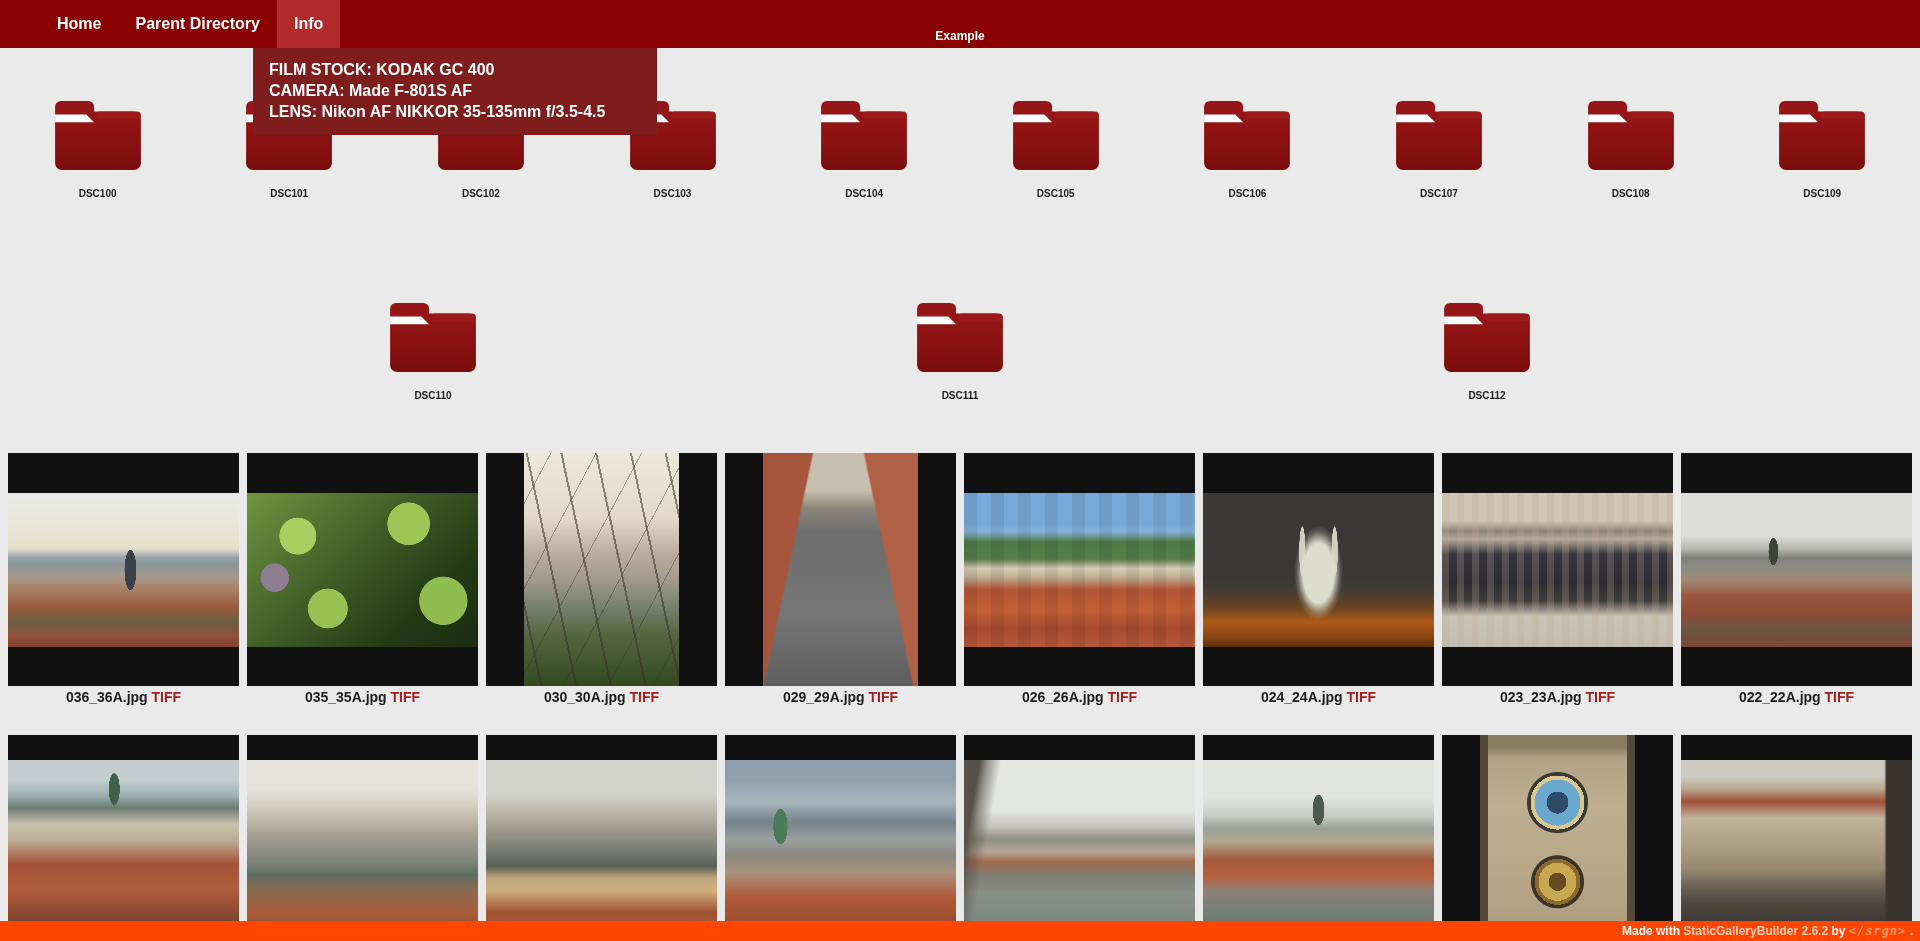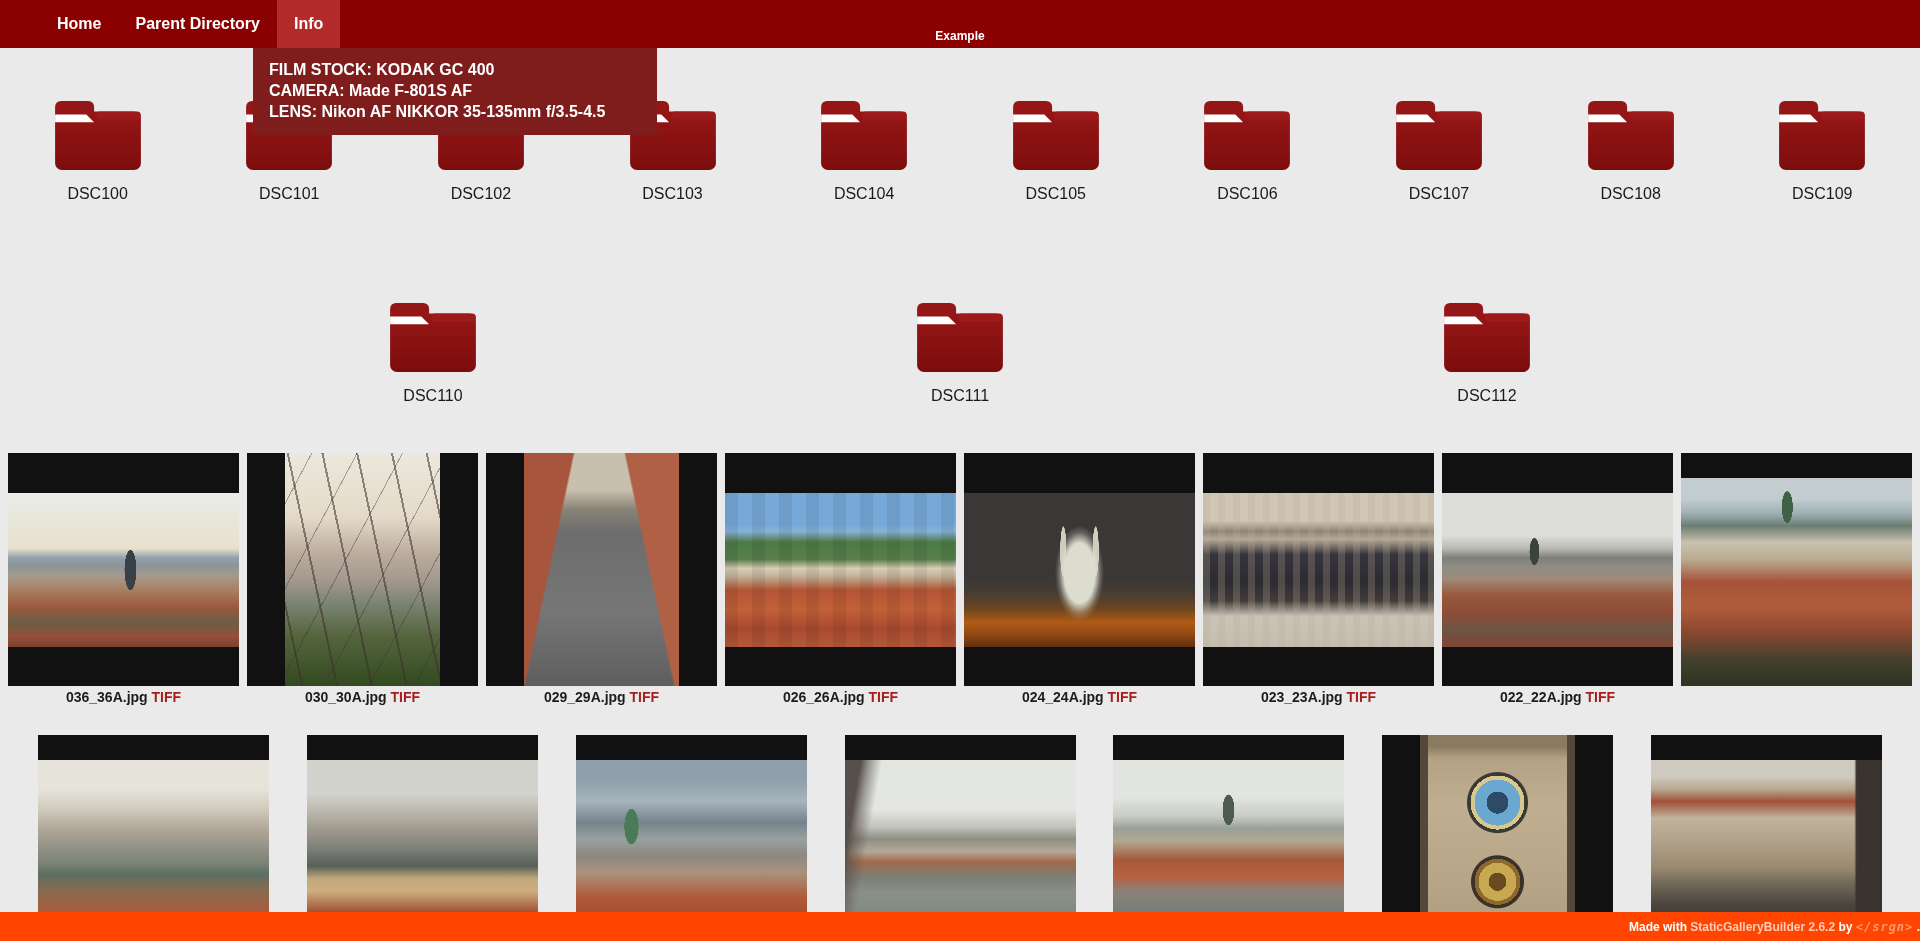--- a/index.html
+++ b/index.html
@@ -38,21 +38,21 @@
     display:flex; flex-wrap:wrap; justify-content:space-evenly;
     padding-top:28px; row-gap:51px;
   }
   .folder-item {
     width:188px; height:151px; padding-top:20px;
     display:flex; flex-direction:column; align-items:center;
     cursor:pointer;
   }
   .folder-icon { width:94px; height:78px; display:block; }
   .folder-label {
-    margin-top:12px; font-size:16px; font-weight:normal; color:#1a1a1a;
+    margin-top:12px; font-size:10px; font-weight:bold; color:#1a1a1a;
     line-height:15px;
   }
 
   
   .thumbs {
     display:flex; flex-wrap:wrap; justify-content:space-evenly;
     margin-top:24px; row-gap:30px;
   }
   .thumb-item { width:231px; }
   .thumb-box {
@@ -127,24 +127,24 @@
     radial-gradient(circle 40px at 50% 29%, #2d4a66 0 11px, #6aa8d0 11px 23px, #d8c890 23px 27px, #3a3a34 27px 30px, transparent 31px),
     radial-gradient(circle 34px at 50% 63%, #6a4a20 0 9px, #c8a850 9px 19px, #8a6830 19px 23px, #3a3228 23px 26px, transparent 27px),
     linear-gradient(90deg,#55483a 0 5%, transparent 5% 95%, #55483a 95%),
     linear-gradient(180deg,#8a7a62 0 5%,#b3a183 10%,#bfae90 30%,#b7a687 60%,#a89878 100%); }
   .q8 { background:
     linear-gradient(270deg,#3a342e 0 11%, transparent 12%),
     linear-gradient(180deg,#cfcac0 0 8%,#b8a890 14%,#a05038 20%,#c0b49c 28%,#b0a088 40%,#988870 52%,#6f6658 60%,#4a443c 70%,#3f3a34 78%,#8a8478 86%,#9a948a 100%); }
 
   
   .footer {
-    position:fixed; left:0; bottom:0; width:1920px; height:29px;
+    position:fixed; left:0; bottom:0; width:1920px; height:20px;
     background:#ff4500; z-index:30;
     display:flex; align-items:center; justify-content:flex-end;
-    font-size:12px; font-weight:bold; color:#fff;
+    padding-right:7px; font-size:12px; font-weight:bold; color:#fff;
     white-space:pre;
   }
   .footer .builder { color:rgba(255,255,255,.72); cursor:pointer; }
   .footer .logo {
     font-family:"DejaVu Sans Mono",monospace; font-style:italic;
     color:rgba(255,255,255,.45); letter-spacing:1px; cursor:pointer;
   }
 </style>
 </head>
 <body>
@@ -295,20 +295,26 @@
 <section class="thumbs">
 
   <div class="thumb-item">
     <div class="thumb-box">
         <div class="ph land p1"></div>
       </div>
     <div class="thumb-label"><span>036_36A.jpg</span> <a class="tiff">TIFF</a></div>
   </div>
   <div class="thumb-item">
     <div class="thumb-box">
+        <div class="ph land p2"></div>
+      </div>
+    <div class="thumb-label"><span>035_35A.jpg</span> <a class="tiff">TIFF</a></div>
+  </div>
+  <div class="thumb-item">
+    <div class="thumb-box">
         <div class="ph port p3"></div>
       </div>
     <div class="thumb-label"><span>030_30A.jpg</span> <a class="tiff">TIFF</a></div>
   </div>
   <div class="thumb-item">
     <div class="thumb-box">
         <div class="ph port p4"></div>
       </div>
     <div class="thumb-label"><span>029_29A.jpg</span> <a class="tiff">TIFF</a></div>
   </div>

